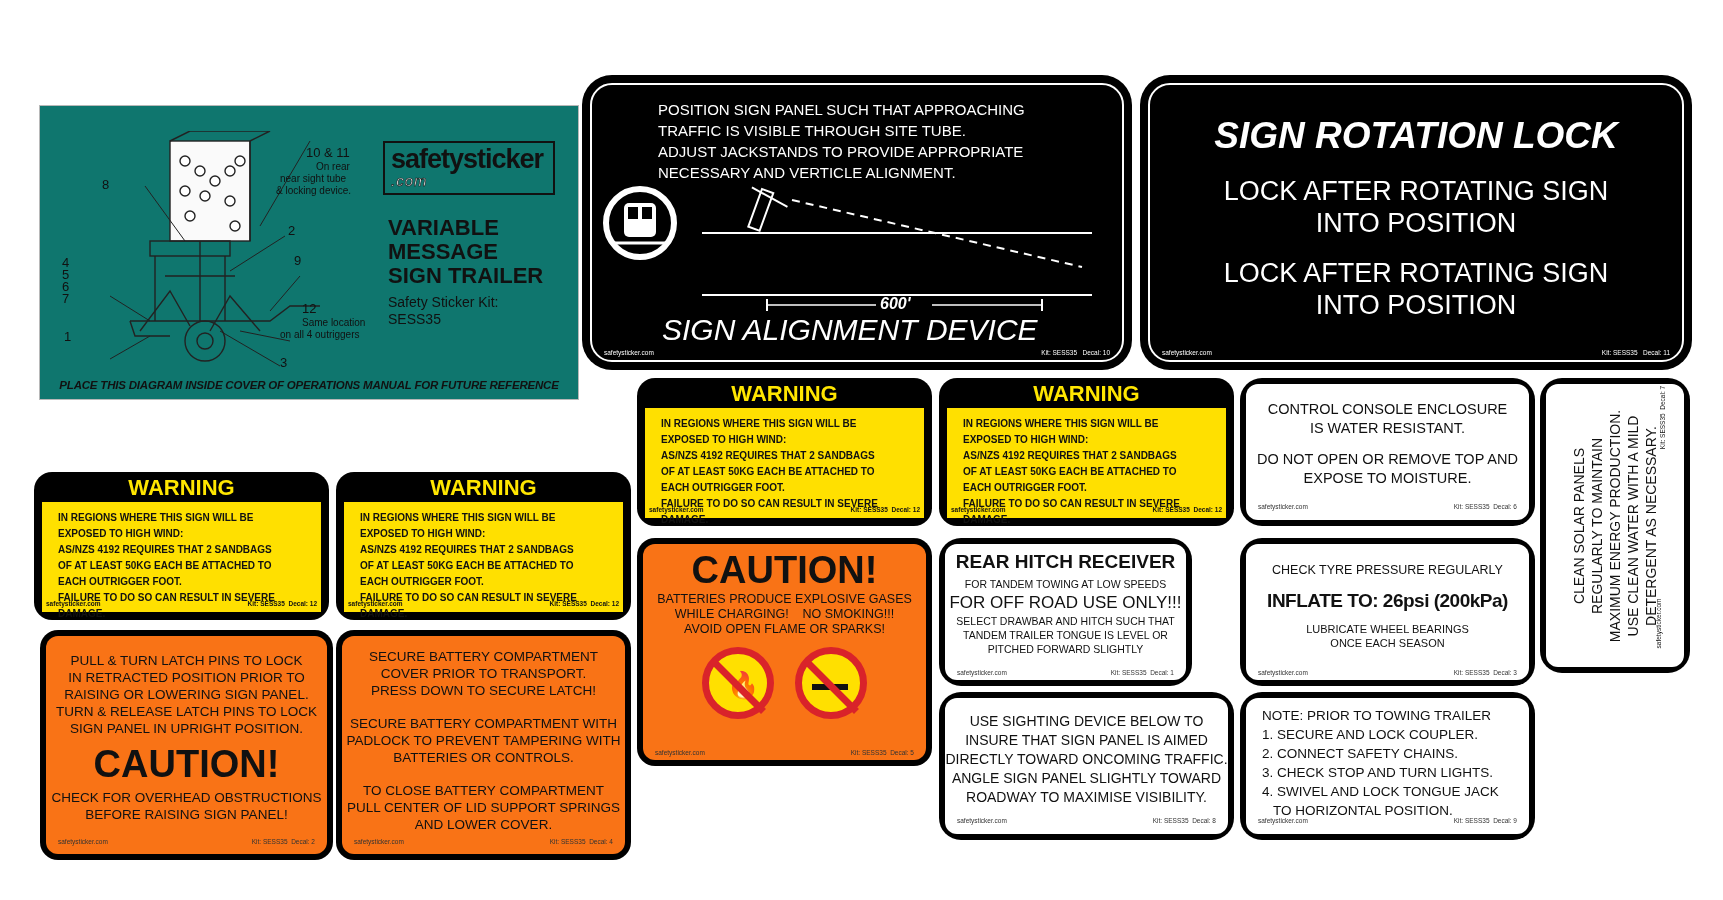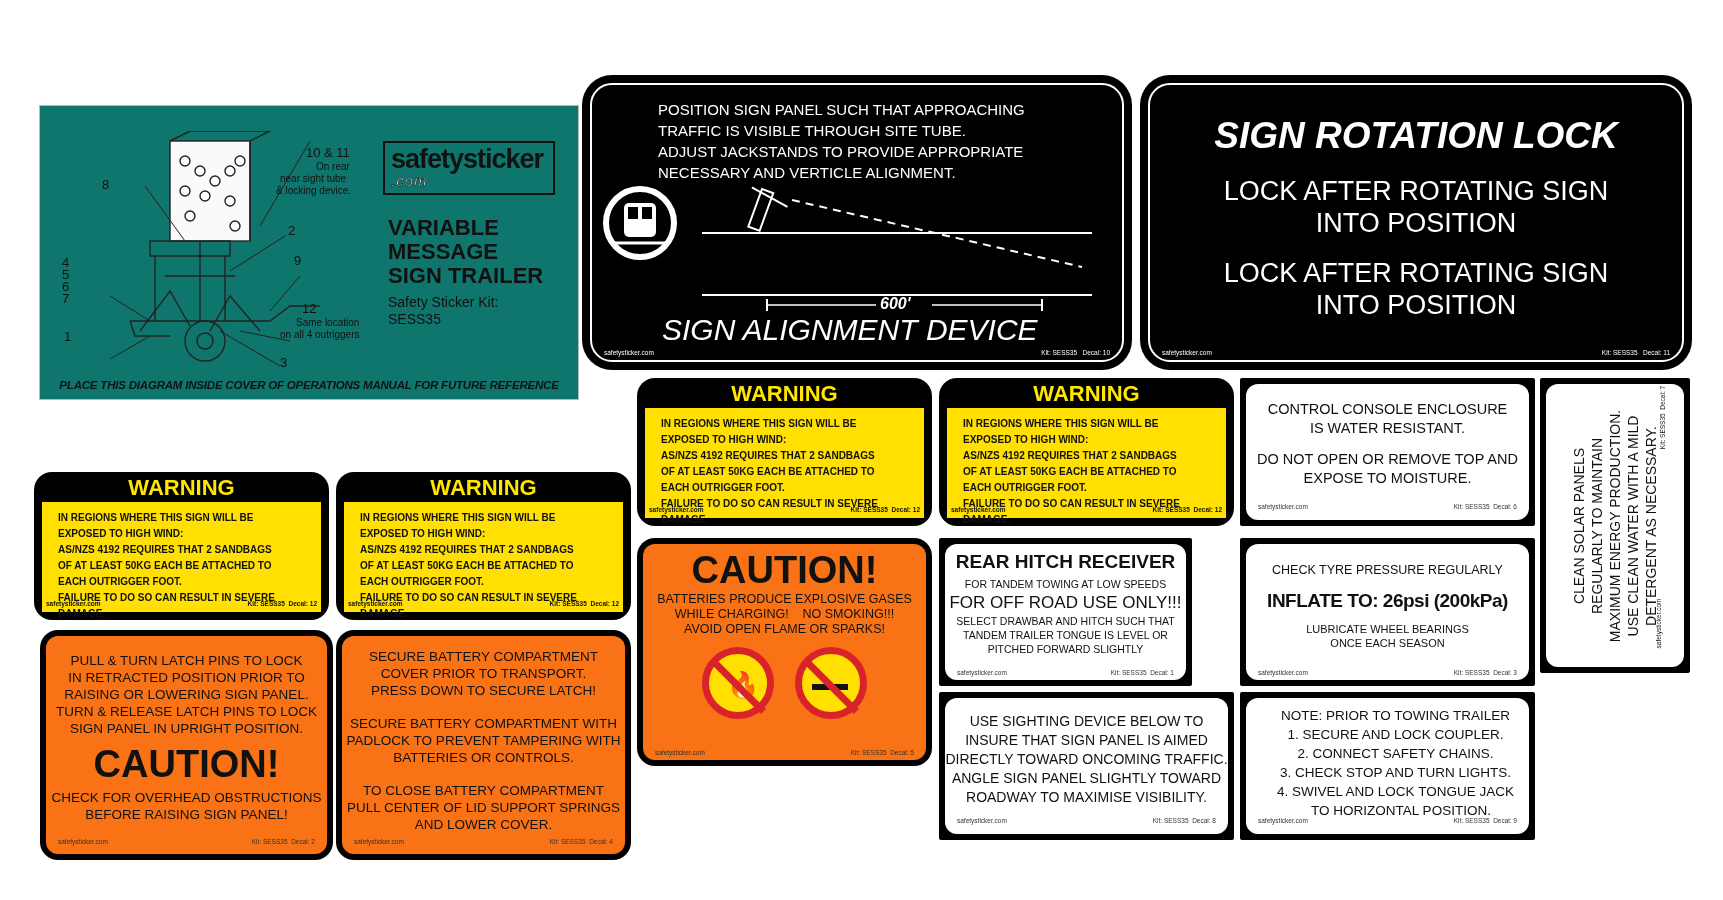--- a/index.html
+++ b/index.html
@@ -15,21 +15,21 @@
 .lbl{position:absolute;font-size:12px;line-height:13px}
 .blk{background:#000;border-radius:30px;padding:8px}
 .blk .inner{width:100%;height:100%;border:2px solid #fff;border-radius:22px;position:relative;color:#fff}
 .foot{position:absolute;bottom:4px;font-size:6.5px}
 .foot.l{left:12px}.foot.r{right:12px}
 .warn{background:#000;border-radius:18px;padding:0 8px 8px 8px}
 .warn .title{color:#ffe600;font-weight:900;font-size:22px;text-align:center;height:30px;line-height:32px}
 .warn .body{background:#ffe000;height:calc(100% - 30px);position:relative;padding:8px 16px;font-weight:bold;font-size:10.5px;line-height:16px;color:#111;font-family:"Liberation Sans Narrow","Liberation Sans",sans-serif;transform-origin:left}
 .ybox{background:#000;border-radius:18px;padding:6px}
 .ybox .inner{background:#f97316;border-radius:12px;height:100%;position:relative;text-align:center;color:#111}
-.wbox{background:#000;border-radius:2px;padding:6px}
+.wbox{background:#000;border-radius:22px;padding:6px}
 .wbox .inner{background:#fff;border-radius:12px;height:100%;position:relative;text-align:center;color:#111}
 .ybox .foot,.wbox .foot{color:#333}
 .prohib{display:inline-block;width:72px;height:72px;border-radius:50%;border:7px solid #d9232a;position:relative;margin:0 8px;background:#ffe000}
 .prohib::after{content:"";position:absolute;left:50%;top:-4px;width:7px;height:72px;background:#d9232a;transform:translateX(-50%) rotate(-45deg)}
 </style>
 </head>
 <body>
 
 <div class="abs diagram">
   <svg class="abs" style="left:70px;top:25px" width="230" height="240" viewBox="0 0 230 240">
@@ -78,21 +78,21 @@
   <span class="lbl" style="left:236px;top:78px;font-size:10px">&amp; locking device.</span>
   <span class="lbl" style="left:62px;top:72px;font-size:13px">8</span>
   <span class="lbl" style="left:248px;top:118px;font-size:13px">2</span>
   <span class="lbl" style="left:254px;top:148px;font-size:13px">9</span>
   <span class="lbl" style="left:22px;top:150px;font-size:13px">4</span>
   <span class="lbl" style="left:22px;top:162px;font-size:13px">5</span>
   <span class="lbl" style="left:22px;top:174px;font-size:13px">6</span>
   <span class="lbl" style="left:22px;top:186px;font-size:13px">7</span>
   <span class="lbl" style="left:24px;top:224px;font-size:13px">1</span>
   <span class="lbl" style="left:262px;top:196px;font-size:13px">12</span>
-  <span class="lbl" style="left:256px;top:210px;font-size:10px">Same location</span>
+  <span class="lbl" style="left:262px;top:210px;font-size:10px">Same location</span>
   <span class="lbl" style="left:240px;top:222px;font-size:10px">on all 4 outriggers</span>
   <span class="lbl" style="left:240px;top:250px;font-size:13px">3</span>
 
   <div class="logo">
     <div class="l1">safetysticker</div>
     <div class="l2">.com</div>
   </div>
   <div class="vms">
     <div>VARIABLE</div>
     <div>MESSAGE</div>
@@ -325,21 +325,21 @@
     <div>INSURE THAT SIGN PANEL IS AIMED</div>
     <div>DIRECTLY TOWARD ONCOMING TRAFFIC.</div>
     <div>ANGLE SIGN PANEL SLIGHTLY TOWARD</div>
     <div>ROADWAY TO MAXIMISE VISIBILITY.</div>
     <div class="foot l">safetysticker.com</div>
     <div class="foot r"><span>Kit: SESS35</span>&nbsp;&nbsp;<span>Decal: 8</span></div>
   </div>
 </div>
 
 <div class="abs wbox" style="left:1240px;top:692px;width:295px;height:148px">
-  <div class="inner" style="padding:8px 0 0 16px;text-align:center;font-size:13.5px;line-height:19px">
+  <div class="inner" style="padding:8px 0 0 16px;text-align:left;font-size:13.5px;line-height:19px">
     <div>NOTE: PRIOR TO TOWING TRAILER</div>
     <div>1. SECURE AND LOCK COUPLER.</div>
     <div>2. CONNECT SAFETY CHAINS.</div>
     <div>3. CHECK STOP AND TURN LIGHTS.</div>
     <div>4. SWIVEL AND LOCK TONGUE JACK</div>
     <div style="white-space:pre">   TO HORIZONTAL POSITION.</div>
     <div class="foot l">safetysticker.com</div>
     <div class="foot r"><span>Kit: SESS35</span>&nbsp;&nbsp;<span>Decal: 9</span></div>
   </div>
 </div>

